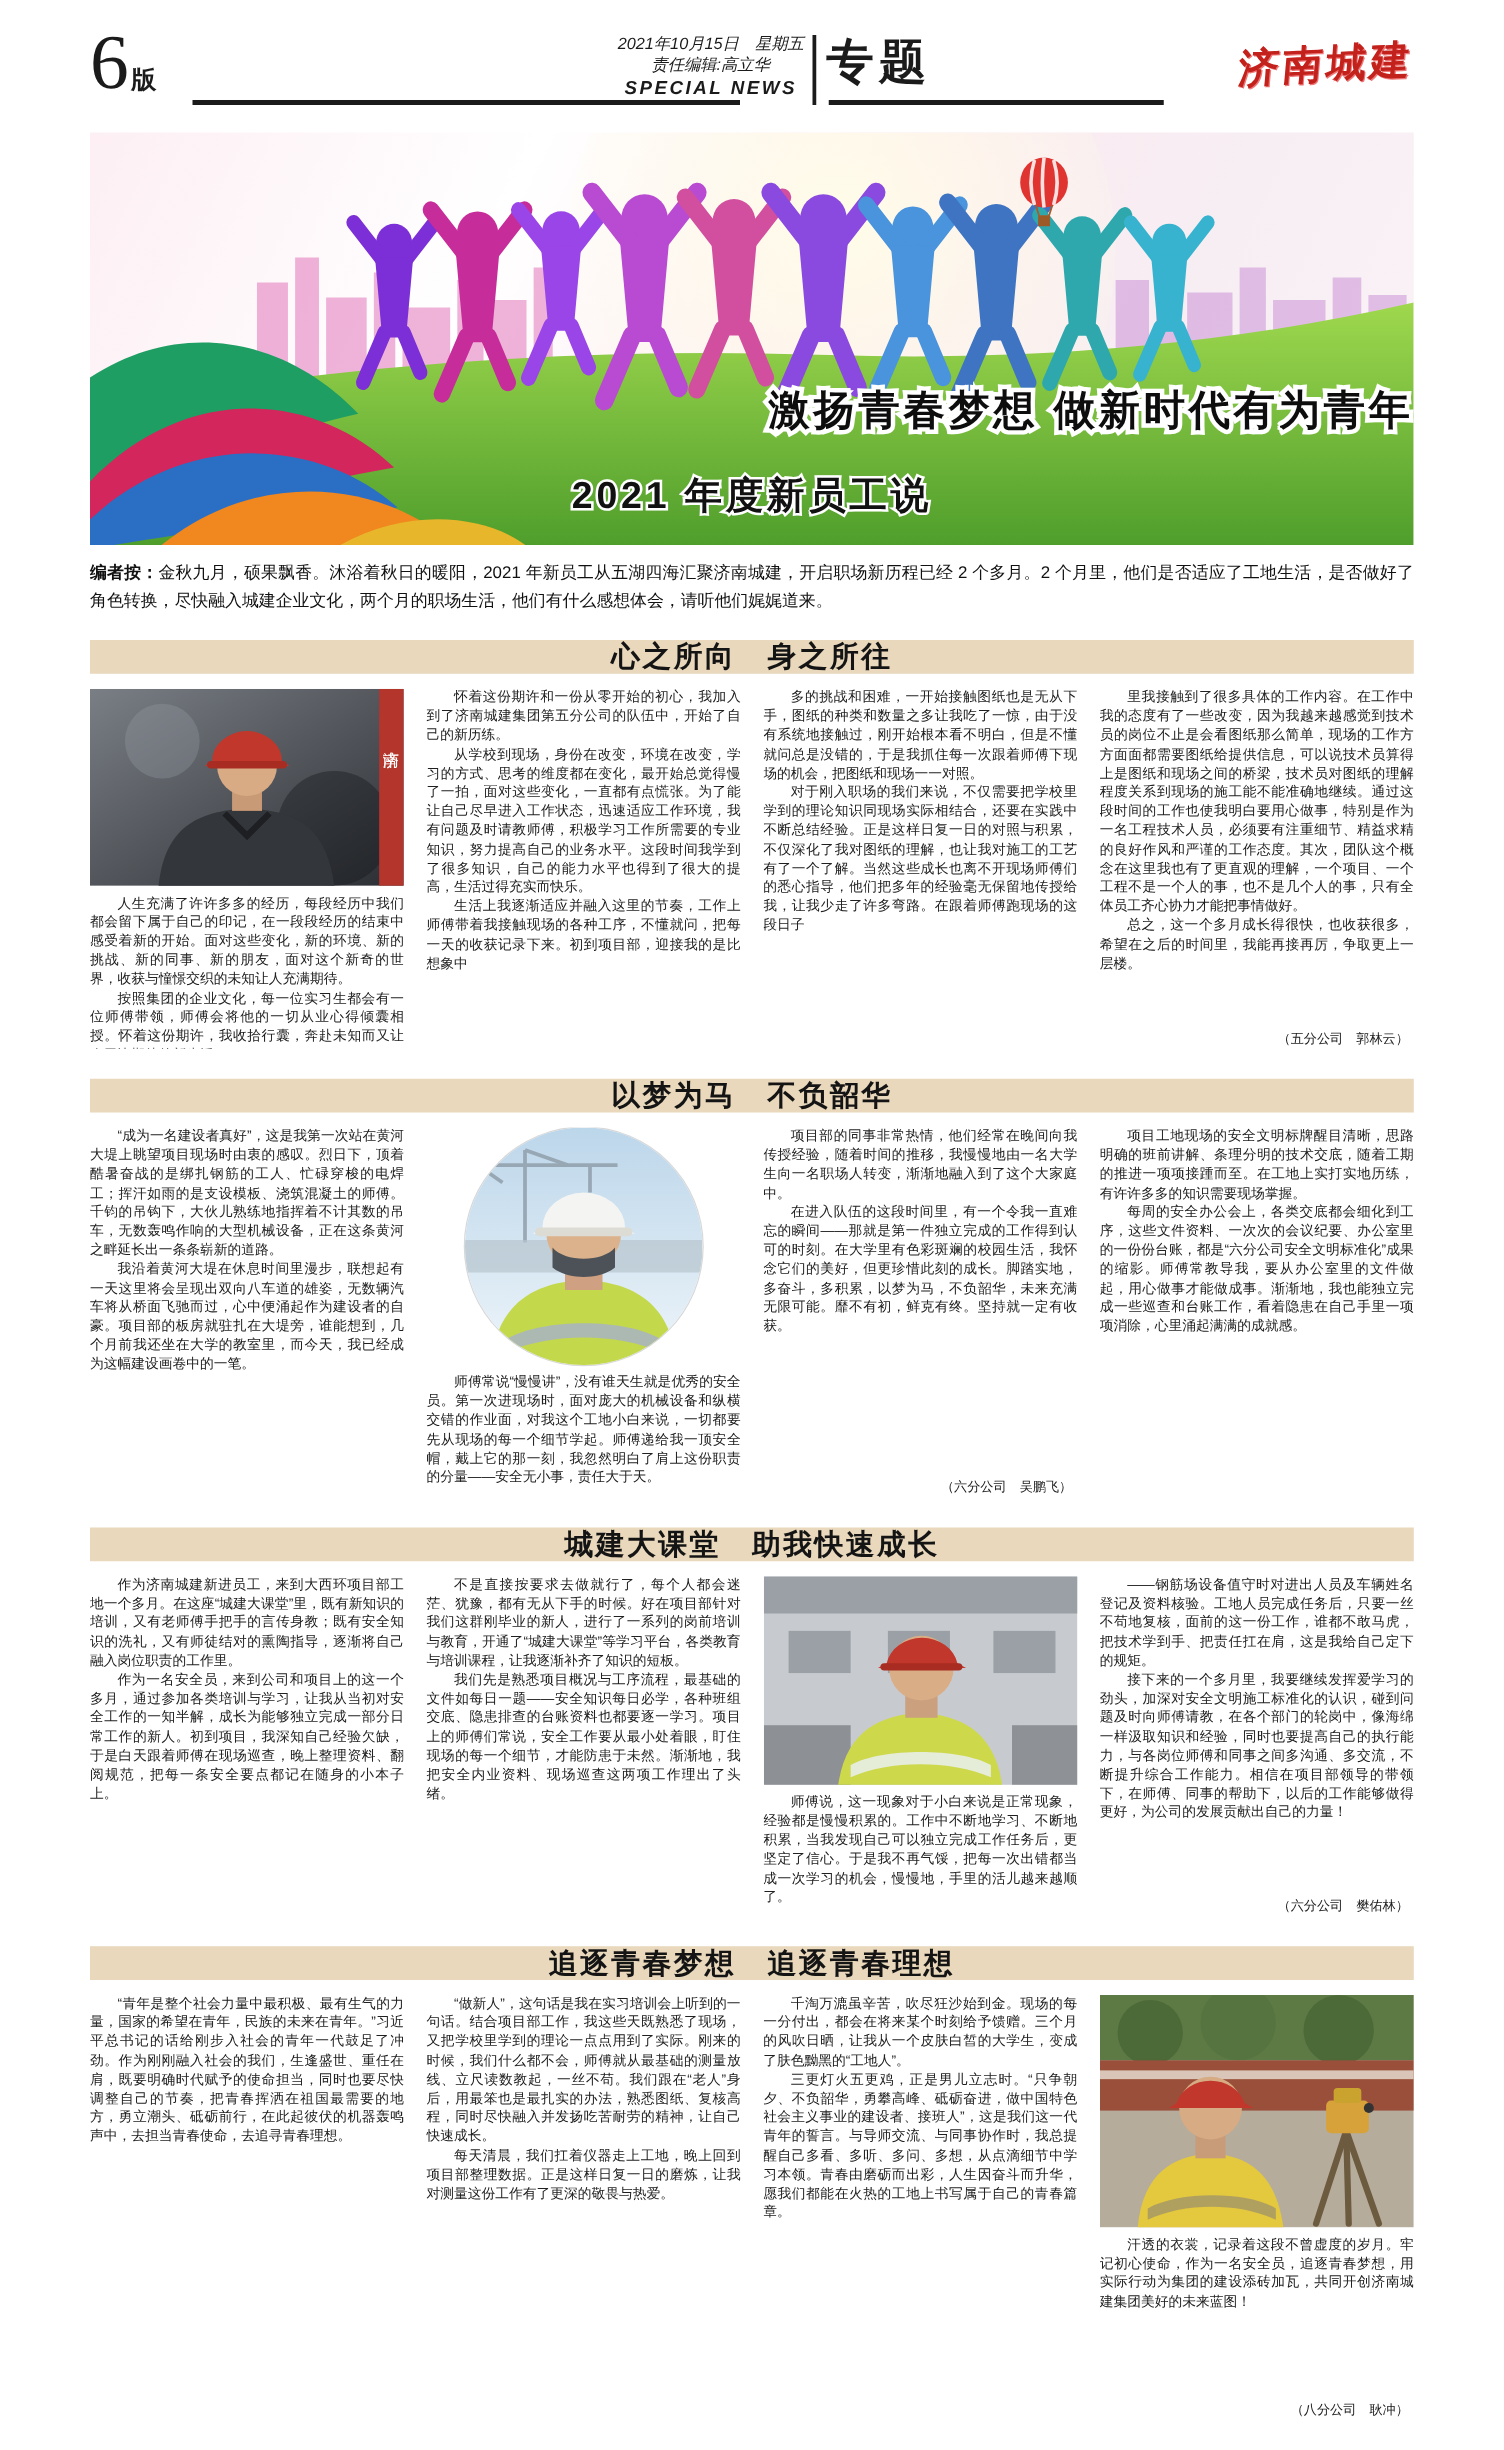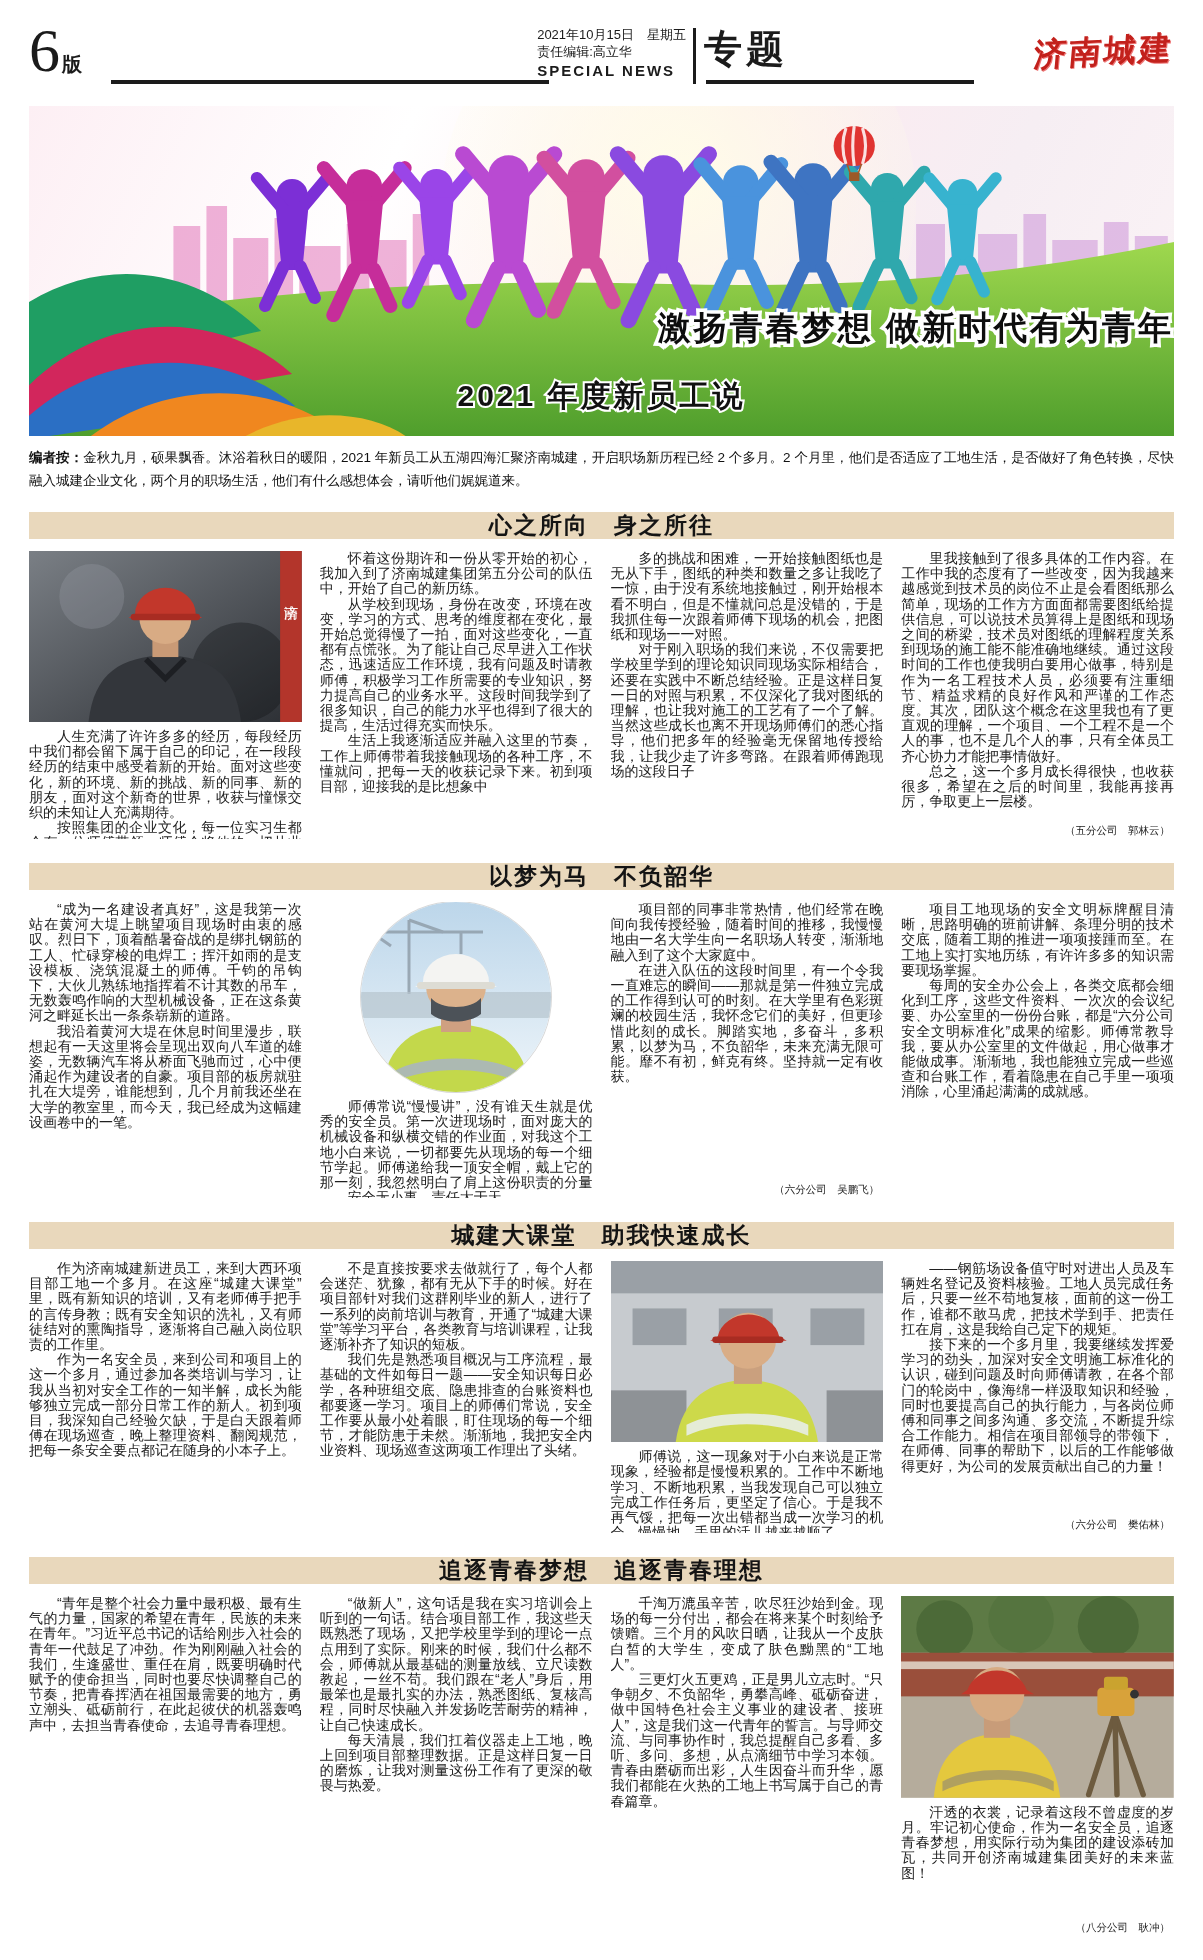--- a/index.html
+++ b/index.html
@@ -1,24 +1,24 @@
 <!DOCTYPE html>
 <html lang="zh"><head>
 <meta charset="utf-8">
 <style>
   html,body{margin:0;padding:0;background:#ffffff;}
   .page{position:relative;width:1203px;height:1960px;background:#fff;box-sizing:border-box;
-        padding:14px 29px 0;overflow:hidden;font-family:"Liberation Sans",sans-serif;color:#1b1b1b;}
+        padding:14px 72px 0;overflow:hidden;font-family:"Liberation Sans",sans-serif;color:#1b1b1b;}
 
   
   .masthead{position:relative;height:88px;}
   .pagenum{position:absolute;left:0;top:6px;font-family:"Liberation Serif",serif;font-size:62px;line-height:60px;font-weight:400;}
   .pagenum .ban{font-size:20px;font-weight:700;margin-left:2px;}
   .rule-l{position:absolute;left:82px;top:66px;width:438px;height:4px;background:#1b1b1b;}
-  .dateblock{position:absolute;right:488px;top:12px;text-align:left;font-size:13px;line-height:17px;}
+  .dateblock{position:absolute;right:488px;top:12px;text-align:center;font-size:13px;line-height:17px;font-style:italic;}
   .dateblock .en{font-size:15px;letter-spacing:2px;font-weight:700;margin-top:2px;}
   .vdiv{position:absolute;right:478px;top:14px;width:3px;height:56px;background:#1b1b1b;}
   .zhuanti{position:absolute;right:330px;top:10px;width:140px;font-size:38px;font-weight:900;letter-spacing:4px;}
   .rule-r{position:absolute;right:200px;top:66px;width:268px;height:4px;background:#1b1b1b;}
   .brand{position:absolute;right:0;top:16px;font-size:32px;font-weight:900;color:#c2211c;
          transform:rotate(-3deg) skewX(-8deg);letter-spacing:3px;text-shadow:1px 1px 0 #e77;}
 
   
   .banner{position:relative;height:330px;margin-top:4px;overflow:hidden;
           background:linear-gradient(115deg,#fdeff4 0%,#ffffff 30%,#fdeaf0 55%,#f6eef3 78%,#fbf3f6 100%);}
@@ -35,21 +35,21 @@
   .ednote b{font-weight:900;}
 
   
   .article{margin-top:24px;}
   .article.first{margin-top:20px;}
   .band{height:27px;line-height:27px;background:#e9d8bc;text-align:center;}
   .band h2{margin:16px;display:inline;font-size:23px;font-weight:900;letter-spacing:2px;color:#141414;}
   .cols{display:flex;gap:18px;margin-top:12px;}
   .col{flex:1 1 0;position:relative;overflow:hidden;}
   .a1 .cols{height:288px;} .a2 .cols{height:296px;} .a3 .cols{height:272px;} .a4 .cols{height:340px;}
-  .coltext p{margin:0;text-indent:2em;font-size:14px;line-height:15.2px;text-align:justify;color:#202020;}
+  .coltext p{margin:0;text-indent:2em;font-size:11px;line-height:15.2px;text-align:justify;color:#202020;}
   .byline{position:absolute;right:4px;bottom:1px;background:#fff;padding-left:8px;font-size:10.5px;color:#202020;}
   .photo{width:100%;margin-bottom:7px;line-height:0;}
   .photo svg{width:100%;height:auto;display:block;}
   .photo-circle{width:190px;height:190px;margin:0 auto 7px;border-radius:50%;overflow:hidden;box-shadow:0 0 0 1px #d8d8d8;}
   .photo-circle svg{width:190px;height:190px;display:block;}
 </style>
 </head>
 <body>
 
 <div class="page">

